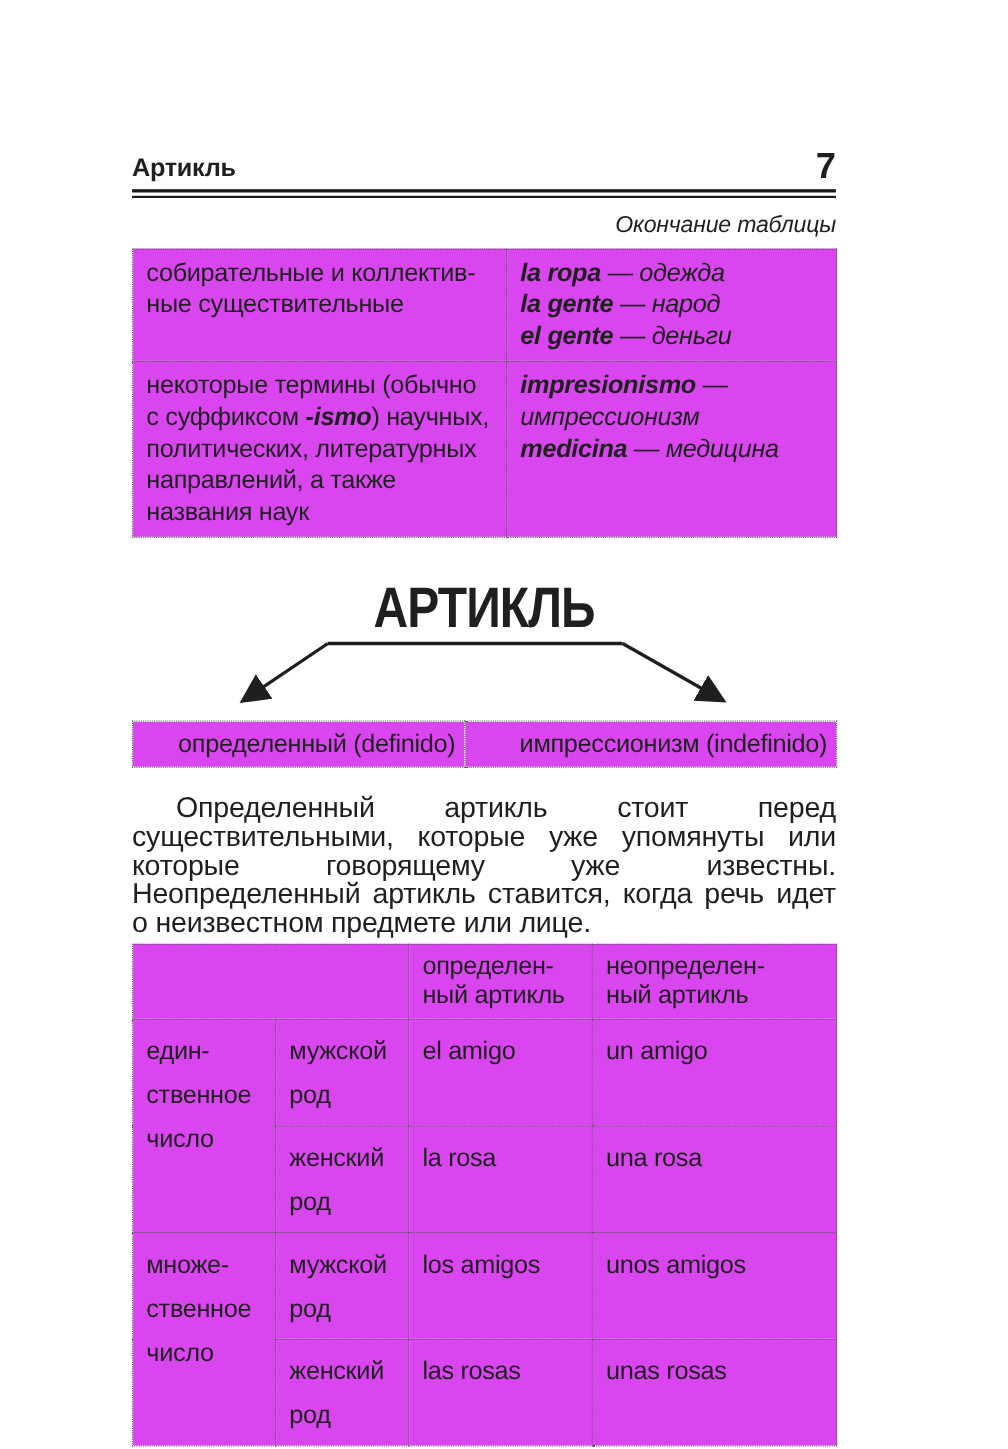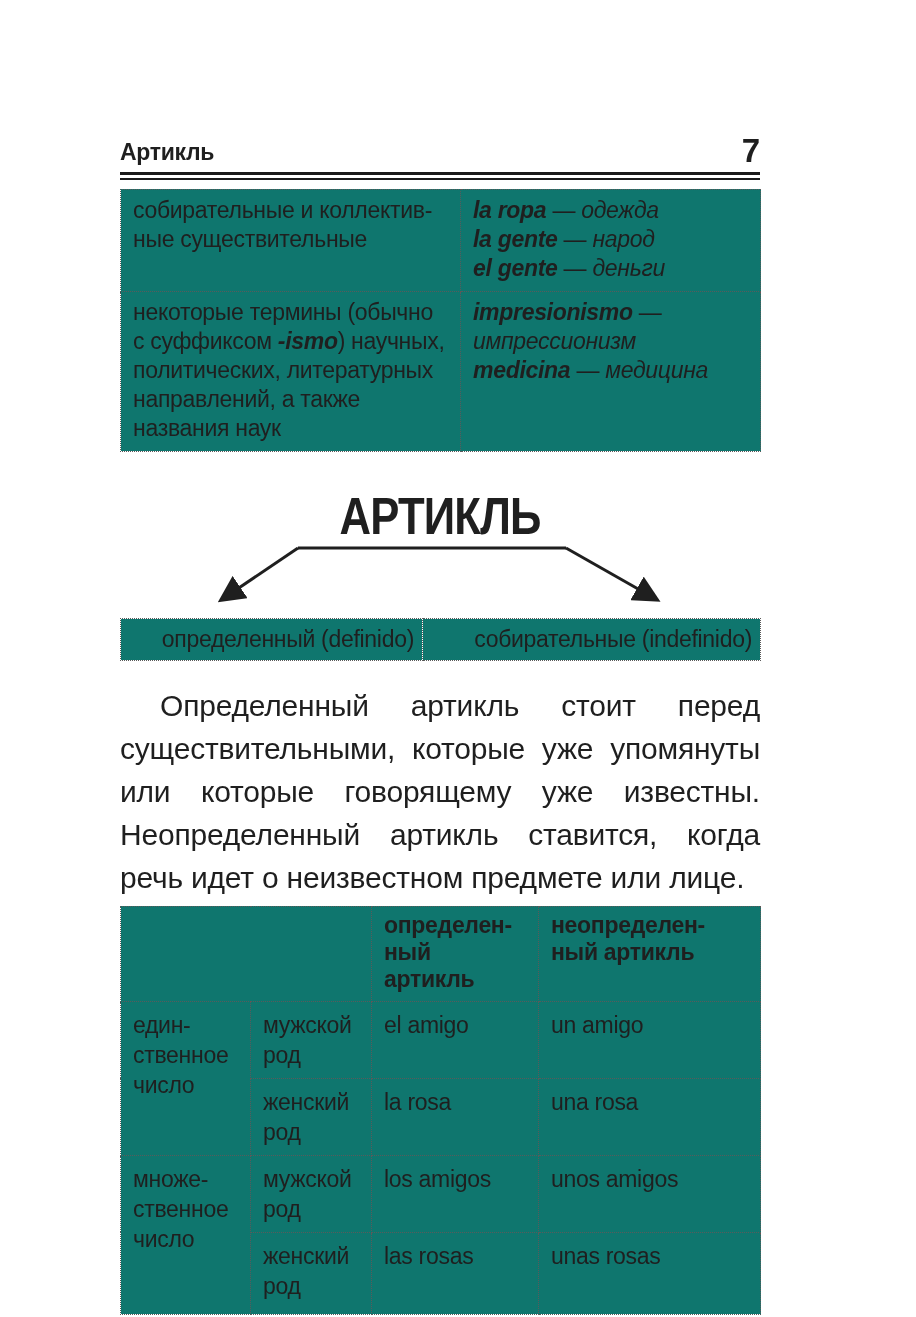--- a/index.html
+++ b/index.html
@@ -38,21 +38,21 @@
     margin-top: 13px;
     text-align: right;
     font-style: italic;
     font-size: 21px;
     letter-spacing: -0.2px;
   }
 
   
   table { border-collapse: collapse; table-layout: fixed; }
   td, th {
-    background: #0f766e;
+    background: #d946ef;
     border: 1px dotted #5a5a5a;
     vertical-align: top;
     text-align: left;
     font-weight: normal;
   }
   .pre { white-space: pre-line; }
 
   
   .usage-table { width: 640px; margin-top: 9px; }
   .usage-table td {
@@ -85,58 +85,59 @@
     padding: 7px 8px;
     text-align: right;
     letter-spacing: -0.3px;
     white-space: nowrap;
     overflow: hidden;
   }
 
   
   .intro {
     margin-top: 23px;
-    font-size: 30px;
-    line-height: 43px;
+    font-size: 26px;
+    line-height: 26px;
     text-align: justify;
     text-indent: 40px;
     letter-spacing: -0.2px;
   }
 
   
   .forms-table { width: 640px; margin-top: 7px; }
   .forms-table th, .forms-table td {
     font-size: 23px;
     letter-spacing: -0.3px;
     padding: 8px 12px;
   }
   .forms-table th {
-    font-weight: bold;
+    font-weight: normal;
     line-height: 27px;
     padding-top: 5px;
     margin-top: 26px;
   }
-  .forms-table td { line-height: 30px; }
+  .forms-table td { line-height: 40px; }
   .forms-table tr.r-head { height: 55px; }
   .forms-table tr.r-a { height: 70px; }
   .forms-table tr.r-b { height: 72px; }
   .forms-table tr.r-c { height: 70px; }
   .forms-table tr.r-d { height: 82px; }
 </style>
 </head>
 <body>
 
 <div class="content">
 
   <div class="running-head">
     <span class="title">Артикль</span>
     <span class="pageno">7</span>
   </div>
   <div class="head-rule"></div>
 
+  <div class="cont-note">Окончание таблицы</div>
 
   <table class="usage-table">
     <colgroup>
         <col style="width:340px">
         <col style="width:300px">
       </colgroup>
     <tbody>
         <tr>
       <td class="pre">собирательные и коллектив-
 ные существительные</td>
@@ -189,21 +190,21 @@
   </svg>
 
   <table class="types-table">
     <colgroup>
         <col style="width:302px">
         <col style="width:338px">
       </colgroup>
     <tbody>
         <tr>
       <td>определенный (definido)</td>
-      <td>собирательные (indefinido)</td>
+      <td>импрессионизм (indefinido)</td>
     </tr>
   </tbody>
     </table>
 
   <p class="intro">Определенный артикль стоит перед существительными, которые уже упомянуты или которые говорящему уже известны. Неопределенный артикль ставится, когда речь идет о неизвестном предмете или лице.</p>
 
   <table class="forms-table">
     <colgroup>
       <col style="width:130px">
         <col style="width:121px">

